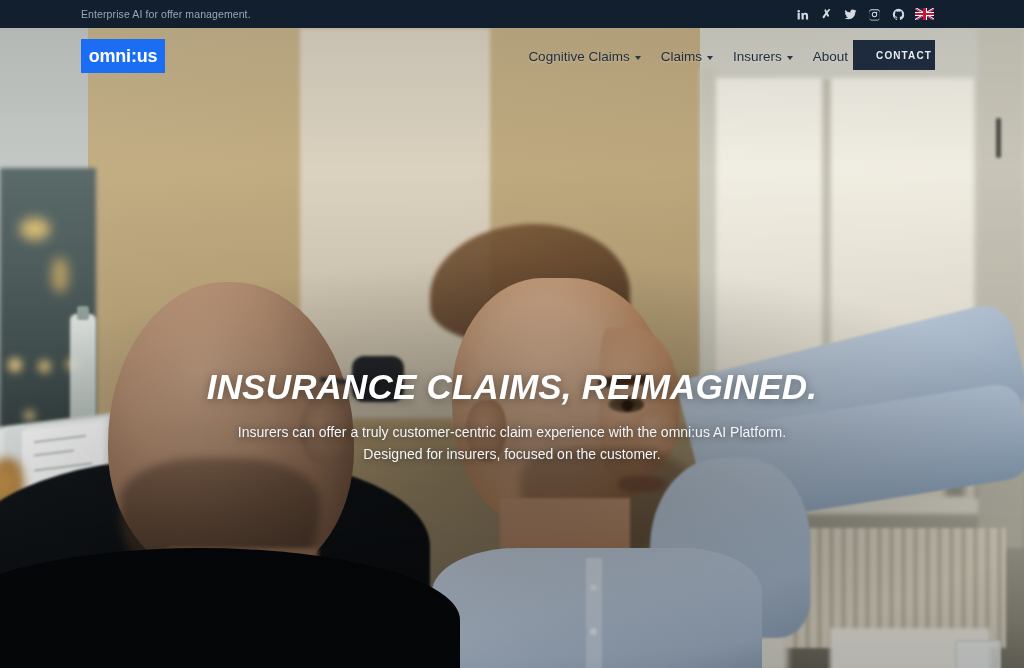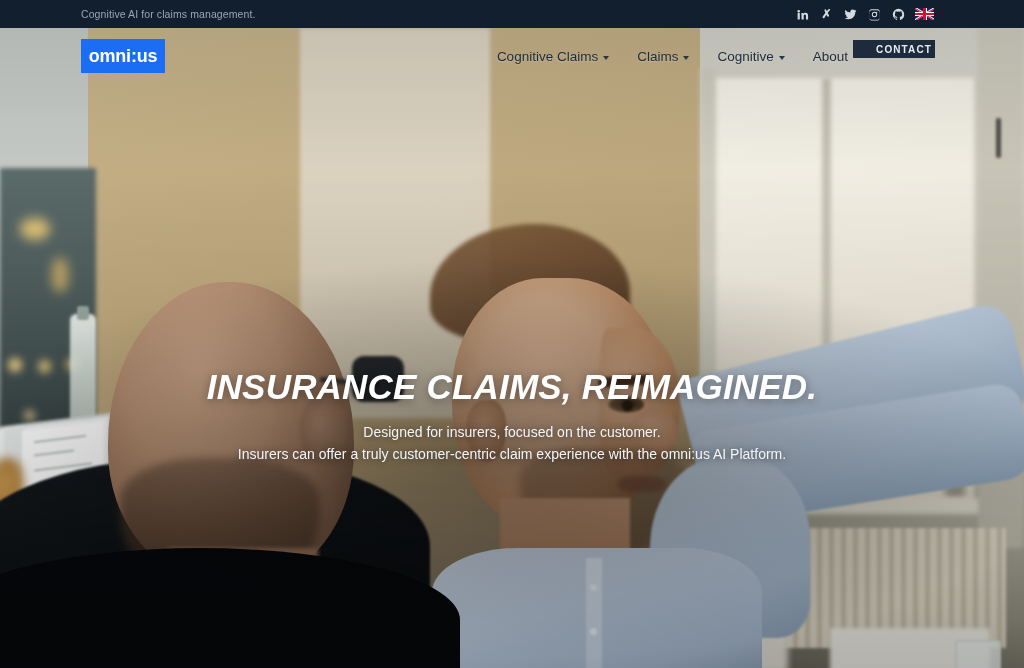--- a/index.html
+++ b/index.html
@@ -377,35 +377,35 @@
     width:84px; height:34px; background:#1b6ef3;
     display:flex; align-items:center; justify-content:center;
     cursor:pointer;
   }
   .logo-text{
     color:#ffffff; font-size:18px; font-weight:600; letter-spacing:-.2px;
     line-height:1;
   }
   .nav-links{
     position:absolute; right:176px; top:21px;
-    display:flex; align-items:center; gap:28px;
+    display:flex; align-items:center; gap:20px;
   }
   .nav-link{
     font-size:13.5px; color:#1d2b3a; font-weight:500; cursor:pointer;
     display:flex; align-items:center; gap:5px; white-space:nowrap;
     text-shadow:0 1px 2px rgba(255,255,255,.25);
   }
   .caret{
     display:inline-block; width:0; height:0; margin-top:2px;
     border-left:3.5px solid transparent; border-right:3.5px solid transparent;
     border-top:4px solid #27374a;
   }
   .contact-btn{
     position:absolute; right:89px; top:12px;
-    width:82px; height:18px; background:#1d2b3c;
+    width:82px; height:30px; background:#1d2b3c;
     display:flex; align-items:center; justify-content:center;
     cursor:pointer;
     padding-left:20px;
   }
   .contact-btn span{
     color:#e8edf3; font-size:10px; font-weight:700; letter-spacing:1.1px;
   }
 
   
   .hero-content{
@@ -429,21 +429,21 @@
     box-shadow:0 1px 6px rgba(0,0,0,.22);
   }
   .cta span{
     color:#ffffff; font-size:10.5px; font-weight:700; letter-spacing:1.05px;
   }
 </style>
 </head>
 <body>
 
 <div class="topbar">
-  <div class="topbar-tagline">Cognitive AI for claims management.</div>
+  <div class="topbar-tagline">Enterprise AI for offer management.</div>
 
   <div class="topbar-social">
     <a class="soc" title="LinkedIn">
       <svg viewBox="0 0 24 24">
           <path d="M4.98 3.5a2.5 2.5 0 11-.01 5 2.5 2.5 0 01.01-5zM3 9h4v12H3zM10 9h3.8v1.7h.05c.53-.95 1.82-1.95 3.75-1.95 4 0 4.75 2.5 4.75 5.8V21h-4v-5.7c0-1.36-.03-3.1-1.9-3.1-1.9 0-2.2 1.47-2.2 3v5.8h-4z"></path>
         </svg>
     </a>
     <a class="soc" title="Xing">
       <span class="soc-x">✗</span>
     </a>
@@ -565,32 +565,32 @@
   <div class="nav-links">
     <div class="nav-link">
       <span>Cognitive Claims</span>
       <i class="caret"></i>
     </div>
     <div class="nav-link">
       <span>Claims</span>
       <i class="caret"></i>
     </div>
     <div class="nav-link">
-      <span>Cognitive</span>
+      <span>Insurers</span>
       <i class="caret"></i>
     </div>
     <div class="nav-link">
       <span>About</span>
     </div>
   </div>
 
   <div class="contact-btn">
     <span>CONTACT</span>
   </div>
 </div>
 
 <div class="hero-content">
   <div class="hero-title">INSURANCE CLAIMS, REIMAGINED.</div>
   <div class="hero-sub">
+    <div>Insurers can offer a truly customer-centric claim experience with the omni:us AI Platform.</div>
     <div>Designed for insurers, focused on the customer.</div>
-    <div>Insurers can offer a truly customer-centric claim experience with the omni:us AI Platform.</div>
   </div>
 </div>
 
 </body></html>

